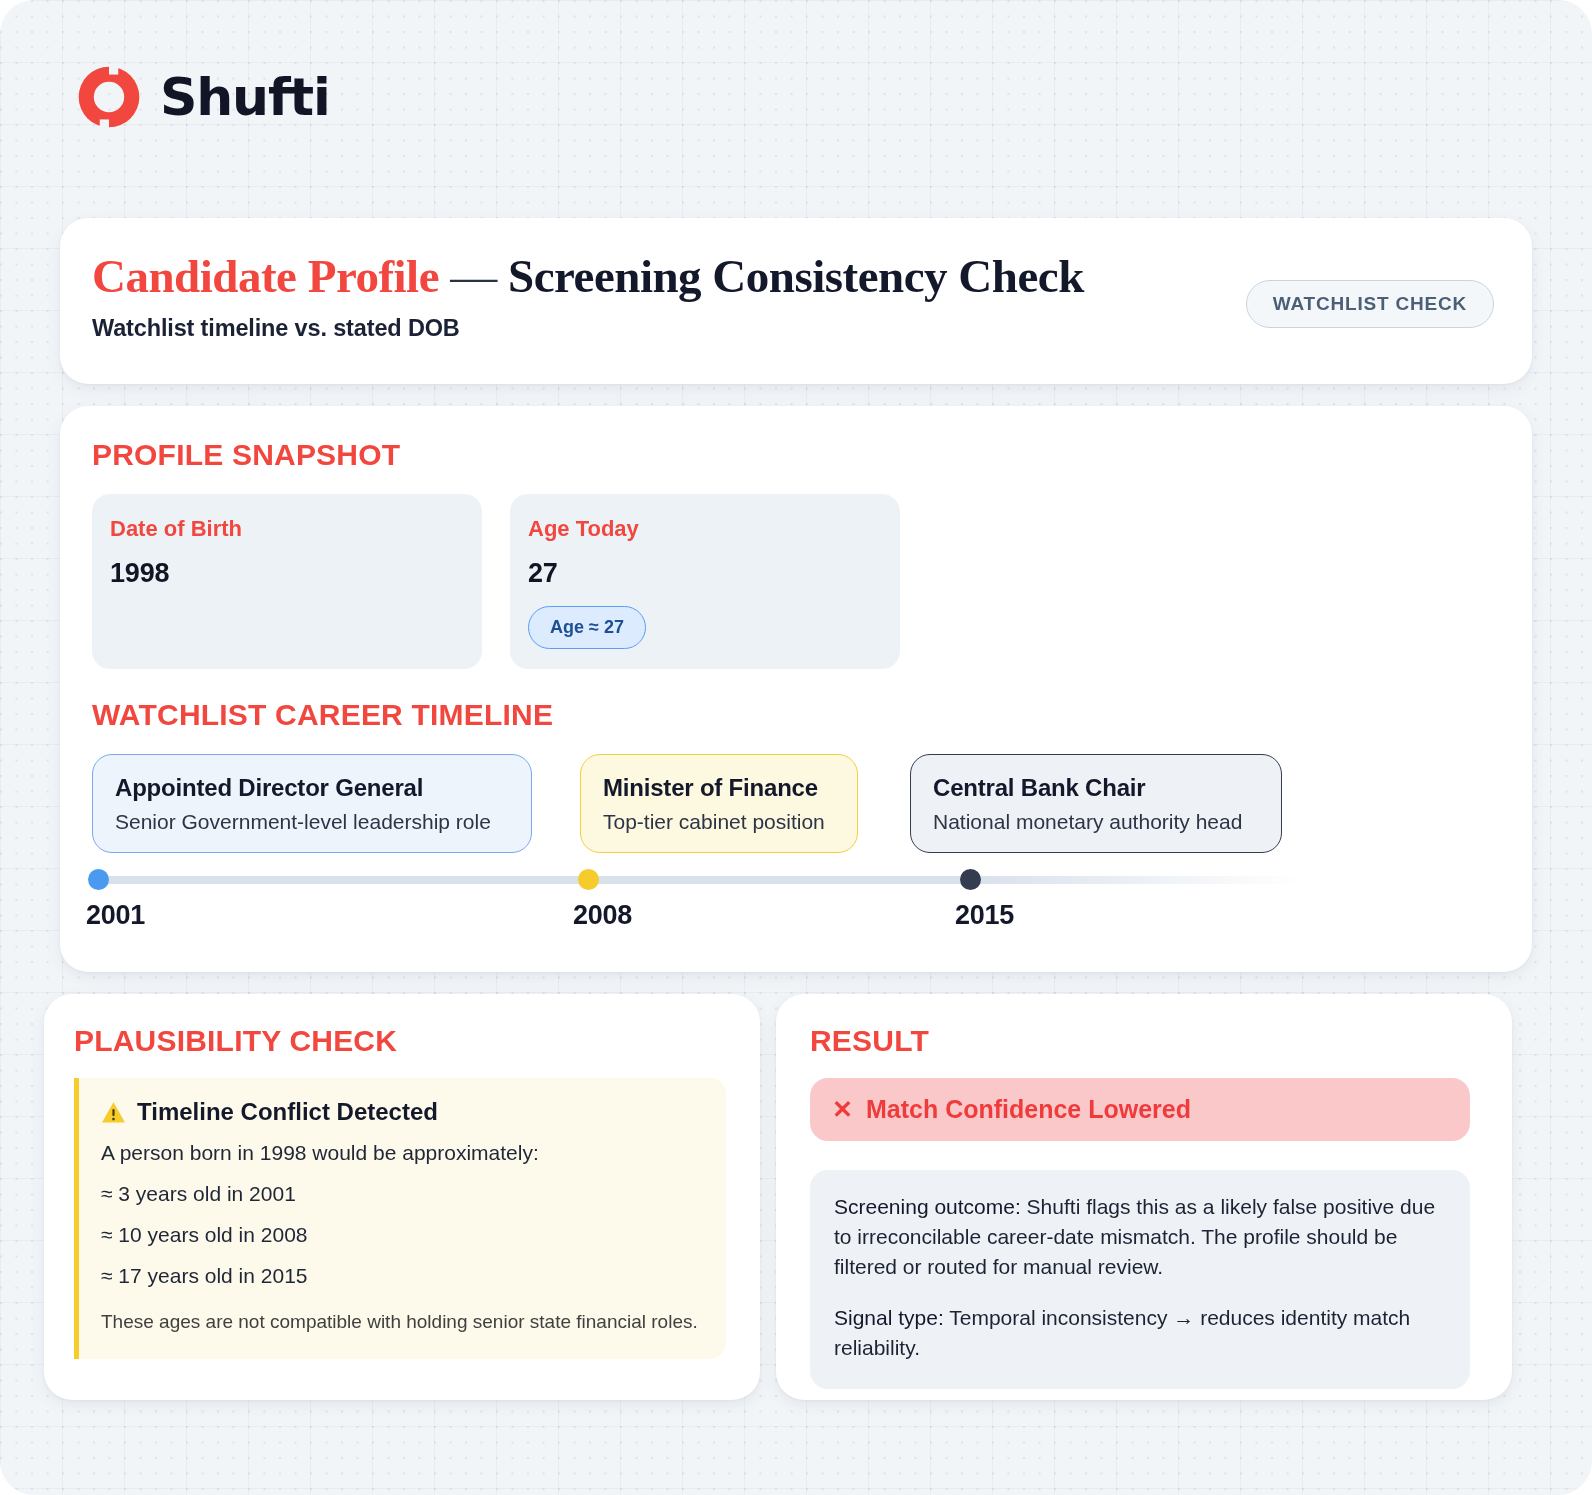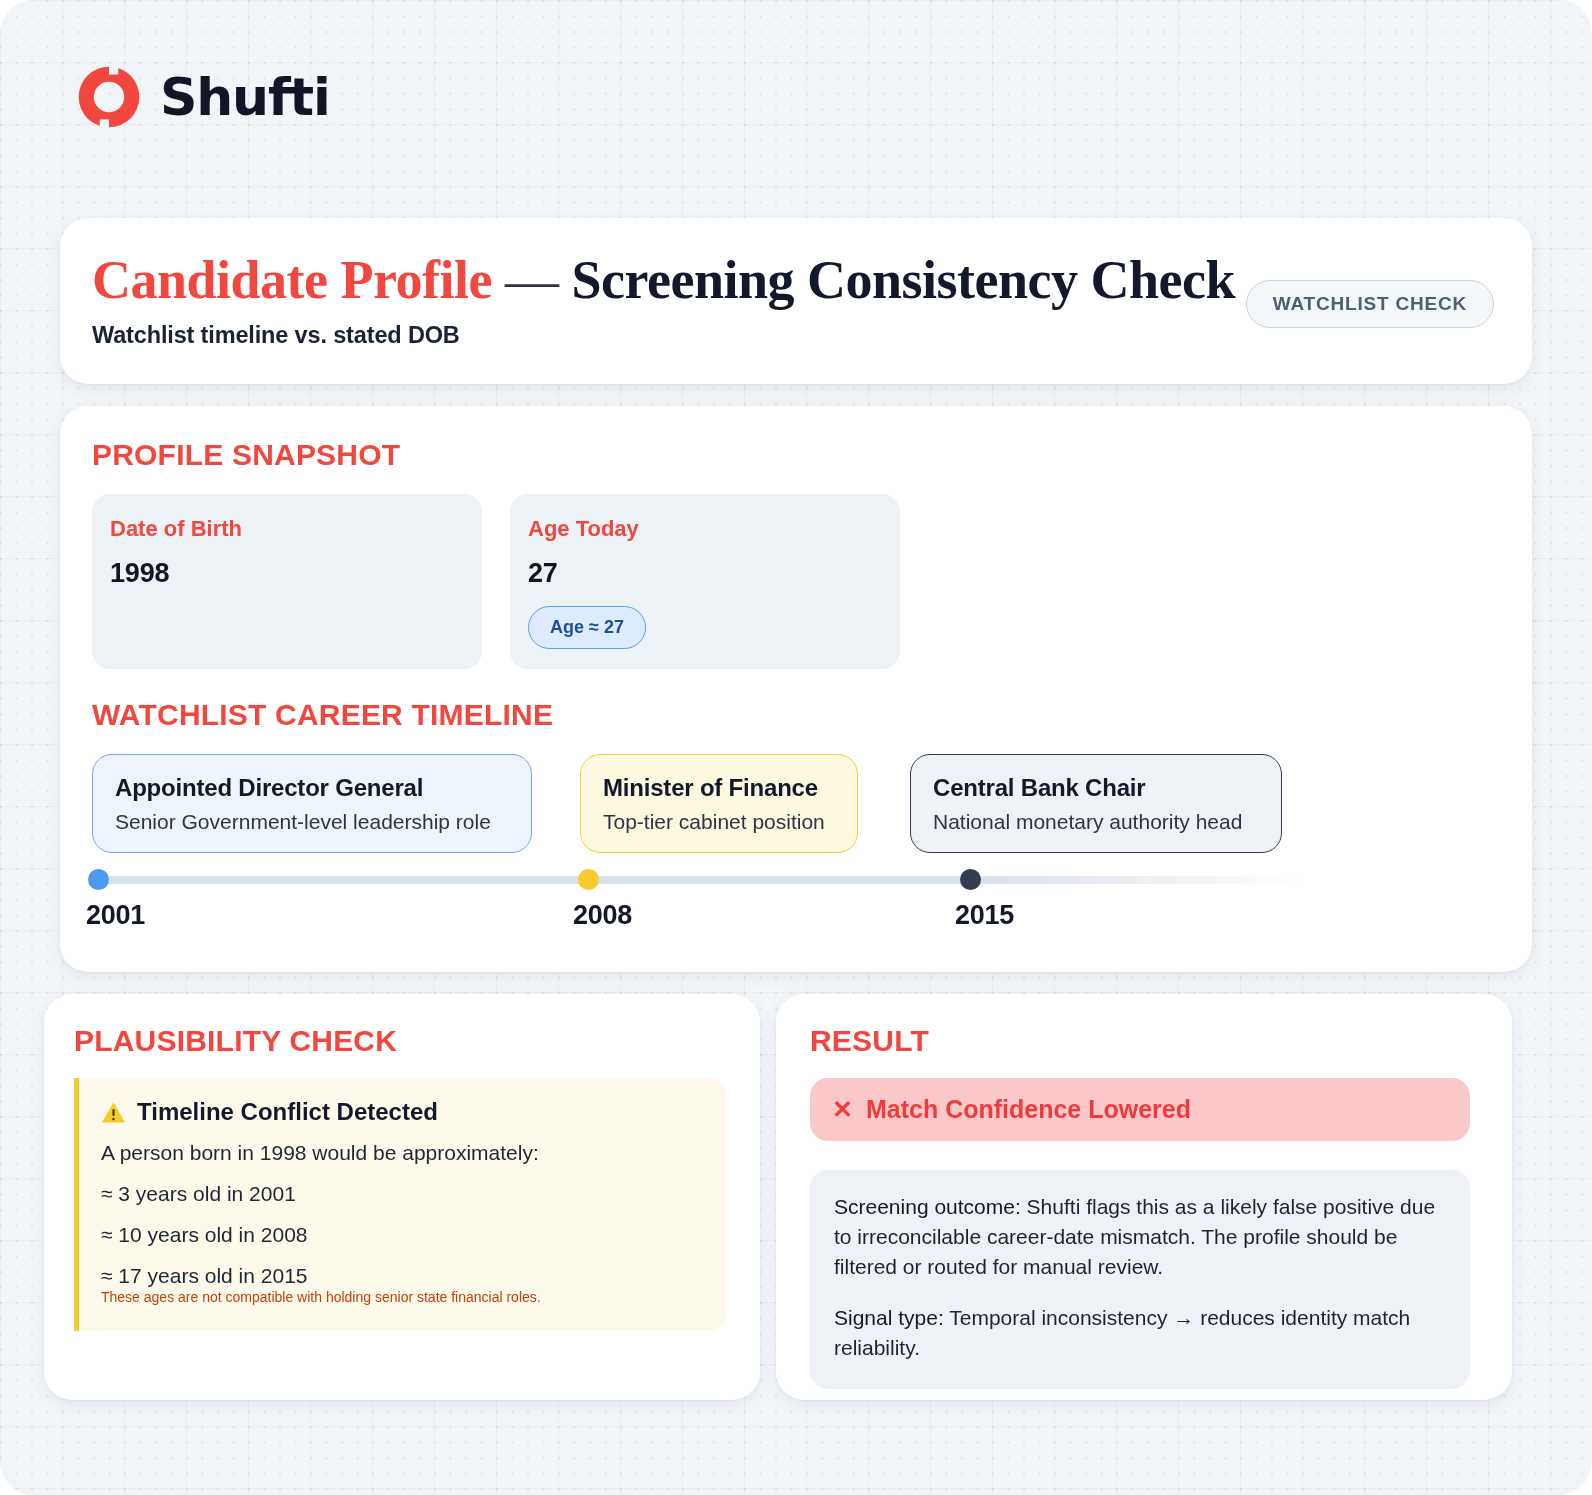--- a/index.html
+++ b/index.html
@@ -60,21 +60,21 @@
   }
 
   
   #header-card {
     left: 60px; top: 218px; width: 1472px; height: 166px;
     padding: 34px 44px 0 32px;
   }
   .title-line {
     margin-left: 0;
     font-family: "Liberation Serif", serif;
-    font-size: 54px;
+    font-size: 47px;
     font-weight: 700;
     line-height: 1.04;
     color: #14182b;
     letter-spacing: -0.5px;
     white-space: nowrap;
   }
   .title-accent { color: #f04murky; }
   .title-accent { color: #f2473f; }
   .title-dash { color: #2b3044; font-weight: 400; }
   .subtitle {
@@ -202,21 +202,21 @@
     border-radius: 0 16px 16px 0;
     padding: 20px 22px 24px 22px;
   }
   .conflict-title {
     display: flex; align-items: center; gap: 11px;
     font-size: 24px; font-weight: 700; color: #14182b;
   }
   .warn-tri { display: block; }
   .conflict-lead { margin-top: 15px; font-size: 21px; color: #1f2636; }
   .age-line { margin-top: 17px; font-size: 21px; color: #1f2636; }
-  .conflict-foot { font-size: 14px; color: #c2410c; line-height: 1.35; }
+  .conflict-foot { margin-top: 21px; font-size: 19px; color: #404040; line-height: 1.35; }
 
   #result-banner {
     position: absolute;
     left: 34px; top: 84px; width: 660px;
     box-sizing: border-box;
     background: #fbc8ca;
     border-radius: 18px;
     padding: 17px 22px;
     display: flex; align-items: center; gap: 13px;
     color: #ef3b3b;

